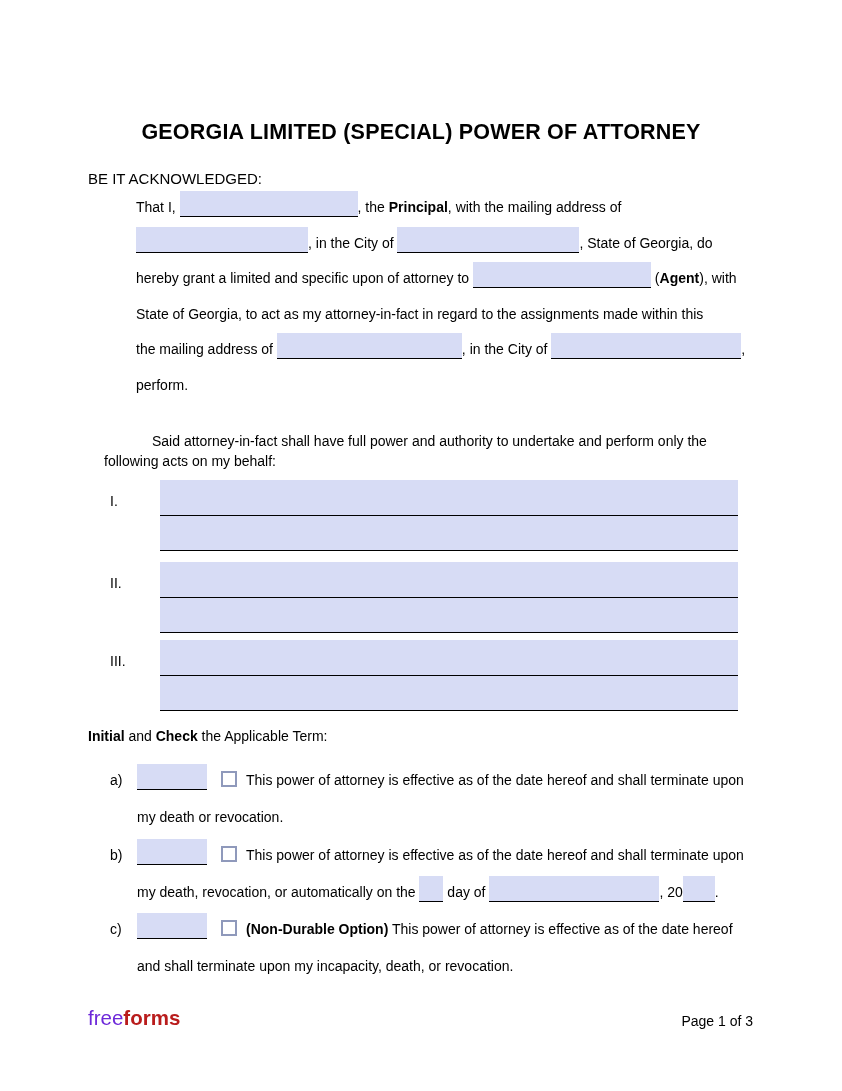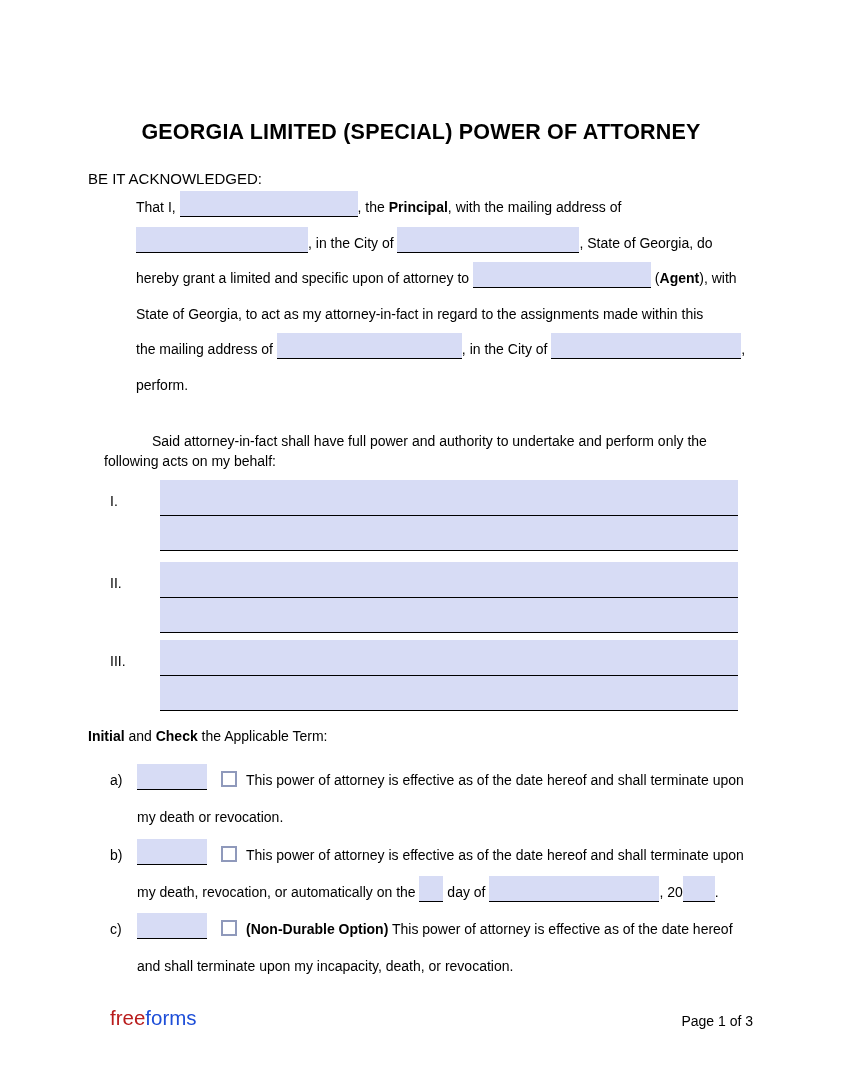--- a/index.html
+++ b/index.html
@@ -35,22 +35,22 @@
   .opt-line { height:37px; line-height:37px; white-space:nowrap; }
   .init { width:70px; margin-right:14px; }
   .cb {
     display:inline-block; width:12px; height:12px; background:#fff;
     border:2px solid #8f99bb; vertical-align:-2px; margin-right:9px;
   }
   .sm-day { width:24px; }
   .sm-yr { width:32px; }
   .w170 { width:170px; }
   .brand { top:1006px; left:88px; font-size:20.5px; }
-  .brand-free { color:#b91c1c;margin-left:22px; }
-  .brand-forms { color:#1d4ed8; font-weight:normal; }
+  .brand-free { color:#6d28d9; }
+  .brand-forms { color:#b91c1c; font-weight:bold; }
   .pagenum { top:1013px; right:89px; font-size:14px;text-align:center; }
 </style>
 </head>
 <body>
 
 <div class="page">
 
   <div class="abs title">GEORGIA LIMITED (SPECIAL) POWER OF ATTORNEY</div>
 
   <div class="abs ack">BE IT ACKNOWLEDGED:</div>

